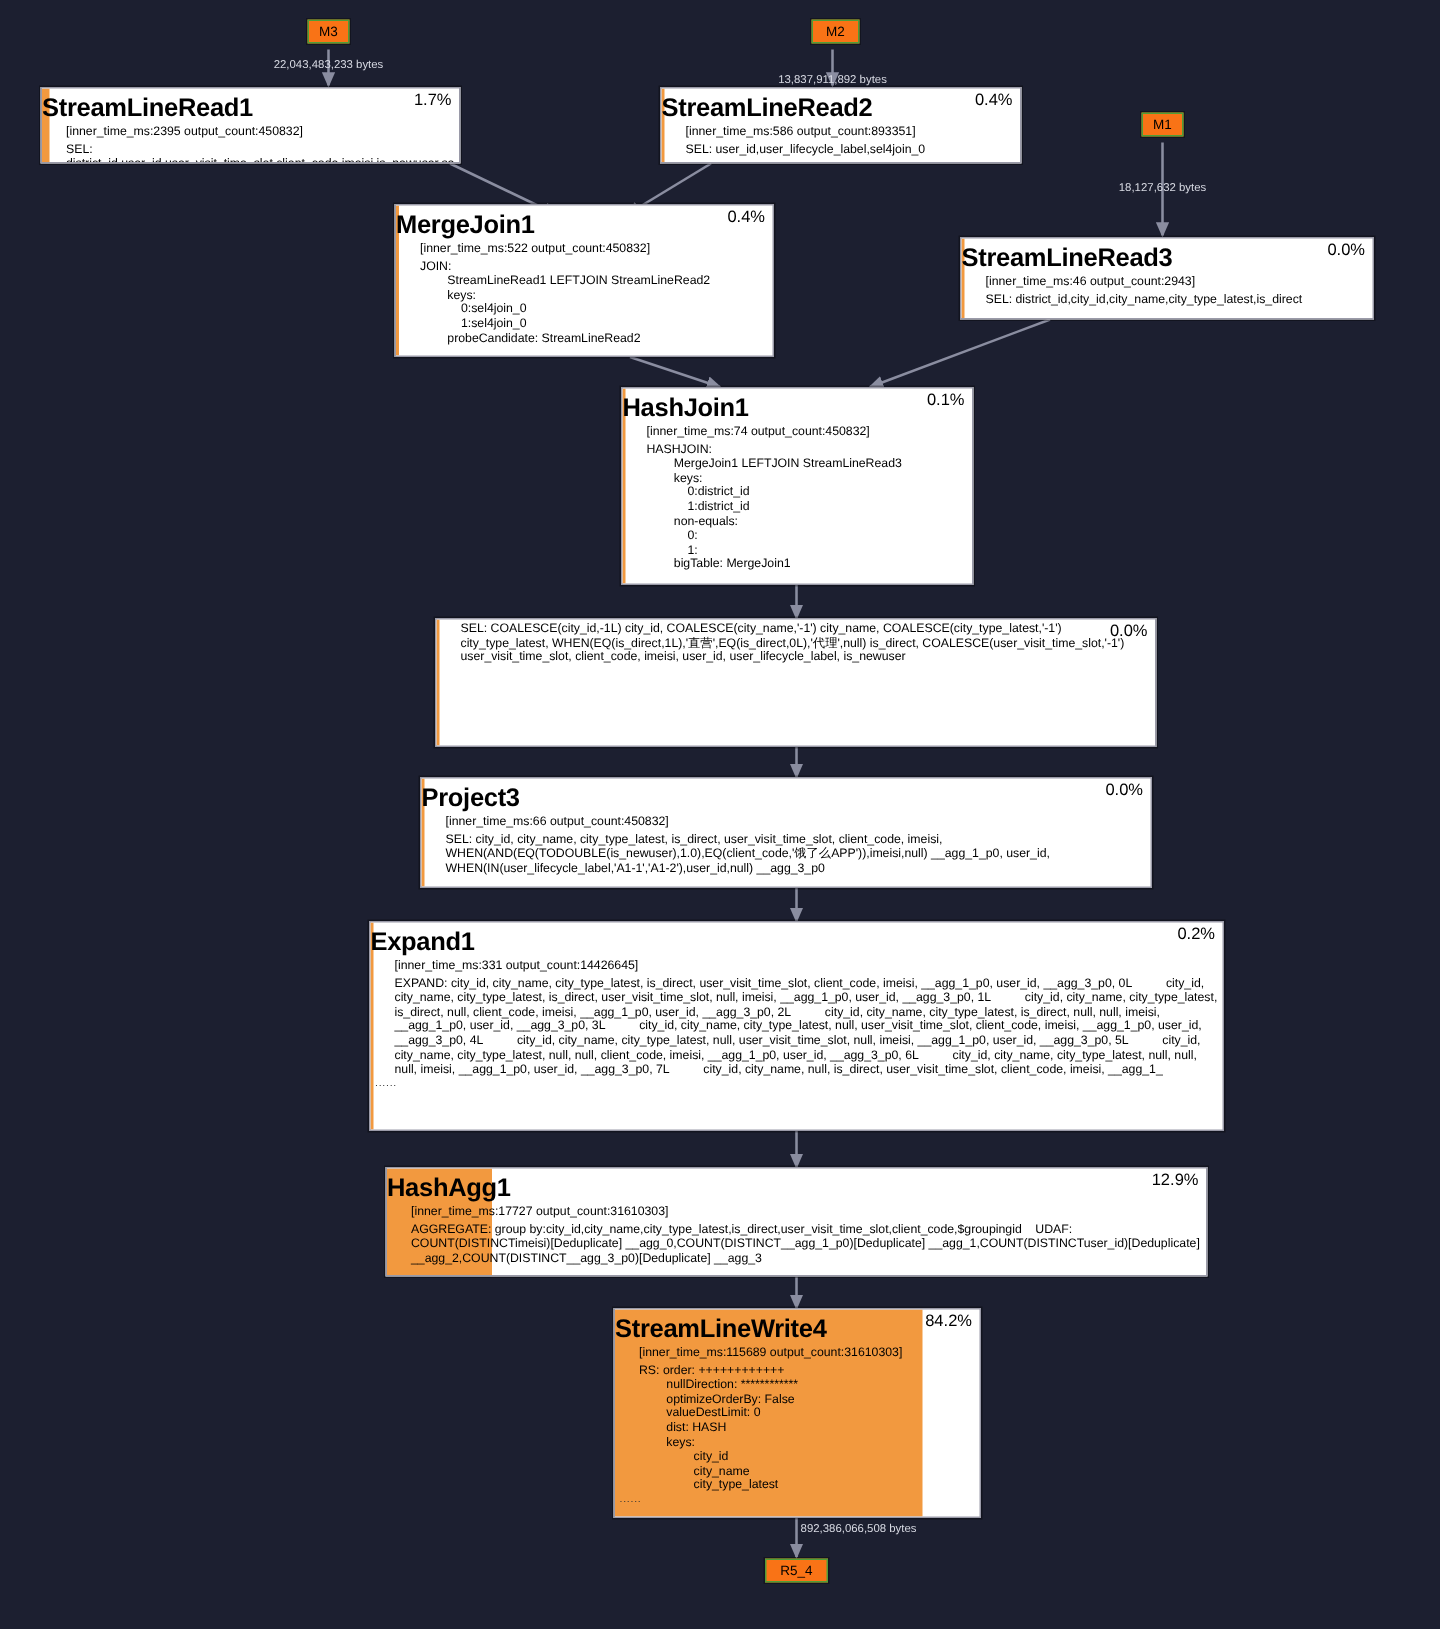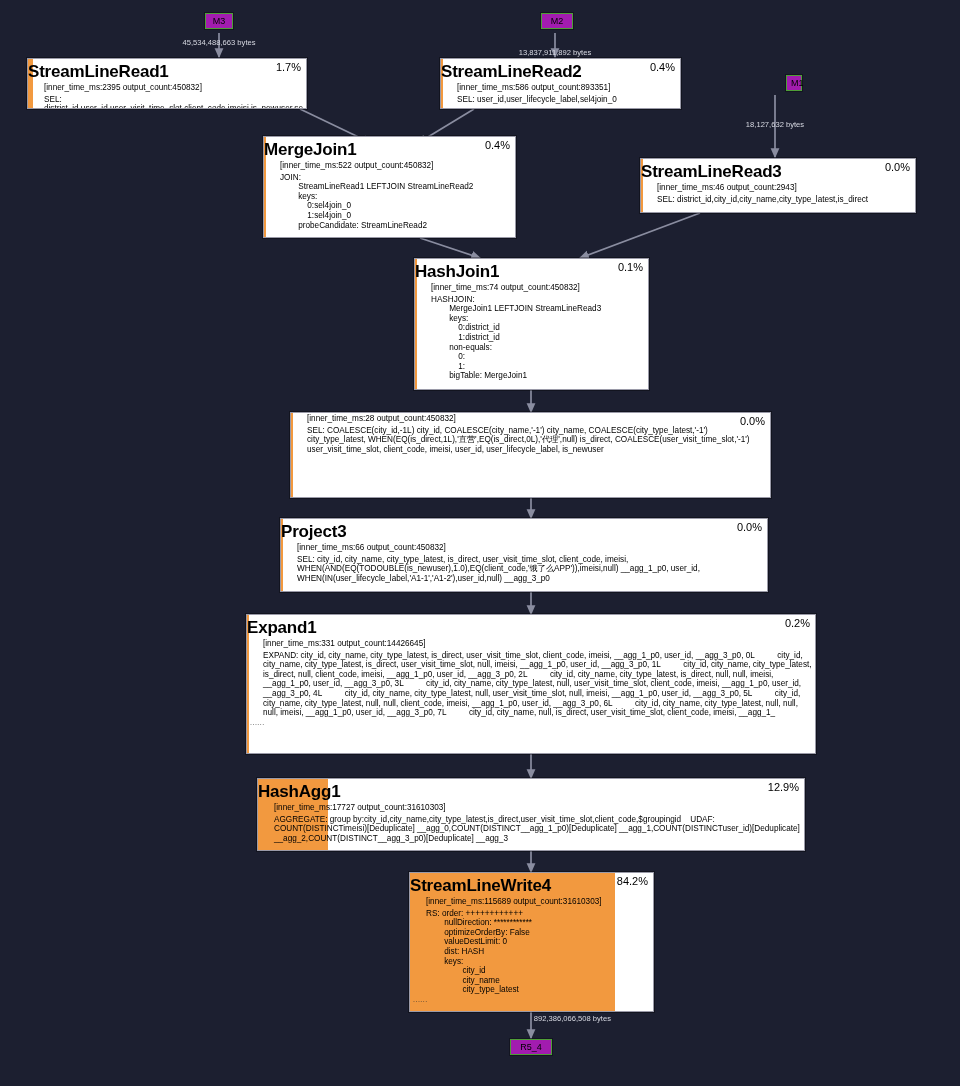--- a/index.html
+++ b/index.html
@@ -72,21 +72,21 @@
     line-height: 9.6px;
     padding: 1px 2px 1px 16px;
     white-space: pre-wrap;
     word-break: break-word;
     color: #000;
   }
 
   
   .badge {
     position: absolute;
-    background: #a21caf;
+    background: #f97316;
     border: 1px solid #4f9e38;
     color: #000;
     font-size: 9px;
     line-height: 12px;
     text-align: center;
     padding: 1px 4px;
     box-sizing: border-box;
     box-shadow: 0 0 0 1px rgba(0,0,0,0.3);
   }
 
@@ -142,24 +142,24 @@
       <path d="M531,754 L531,778"></path>
 
       <path d="M531,851 L531,872"></path>
 
       <path d="M531,1012 L531,1038"></path>
     </g>
   </svg>
 
   <div class="badge" style="left:205px; top:13px; width:28px;">M3</div>
   <div class="badge" style="left:541px; top:13px; width:32px;">M2</div>
-  <div class="badge" style="left:786px; top:75px; width:16px;text-align:center;">M1</div>
+  <div class="badge" style="left:761px; top:75px; width:28px;text-align:center;">M1</div>
   <div class="badge" style="left:510px; top:1039px; width:42px;">R5_4</div>
 
-  <div class="bytelabel" style="left:139px; top:38px; width:160px;">45,534,488,663 bytes</div>
+  <div class="bytelabel" style="left:139px; top:38px; width:160px;">22,043,483,233 bytes</div>
   <div class="bytelabel" style="left:475px; top:48px; width:160px;">13,837,911,892 bytes</div>
   <div class="bytelabel" style="left:705px; top:120px; width:140px;">18,127,632 bytes</div>
   <div class="bytelabel" style="left:451px; top:1014px; width:160px;text-align:right;">892,386,066,508 bytes</div>
 
   <div class="node" style="left:27px; top:58px; width:280px; height:51px;">
     <div class="fill" style="width:1.7%"></div>
     <div class="pct">1.7%</div>
     <div class="inner">
       <div class="title">StreamLineRead1</div>
       <div class="body">[inner_time_ms:2395 output_count:450832]</div>
@@ -217,21 +217,20 @@
             0:
             1:
         bigTable: MergeJoin1</div>
     </div>
   </div>
 
   <div class="node" style="left:290px; top:412px; width:481px; height:86px;">
     <div class="fill" style="width:0.4%"></div>
     <div class="pct">0.0%</div>
     <div class="inner">
-      <div class="body">[inner_time_ms:28 output_count:450832]</div>
       <div class="body">SEL: COALESCE(city_id,-1L) city_id, COALESCE(city_name,'-1') city_name, COALESCE(city_type_latest,'-1') city_type_latest, WHEN(EQ(is_direct,1L),'直营',EQ(is_direct,0L),'代理',null) is_direct, COALESCE(user_visit_time_slot,'-1') user_visit_time_slot, client_code, imeisi, user_id, user_lifecycle_label, is_newuser</div>
     </div>
   </div>
 
   <div class="node" style="left:280px; top:518px; width:488px; height:74px;">
     <div class="fill" style="width:0.4%"></div>
     <div class="pct">0.0%</div>
     <div class="inner">
       <div class="title">Project3</div>
       <div class="body">[inner_time_ms:66 output_count:450832]</div>

